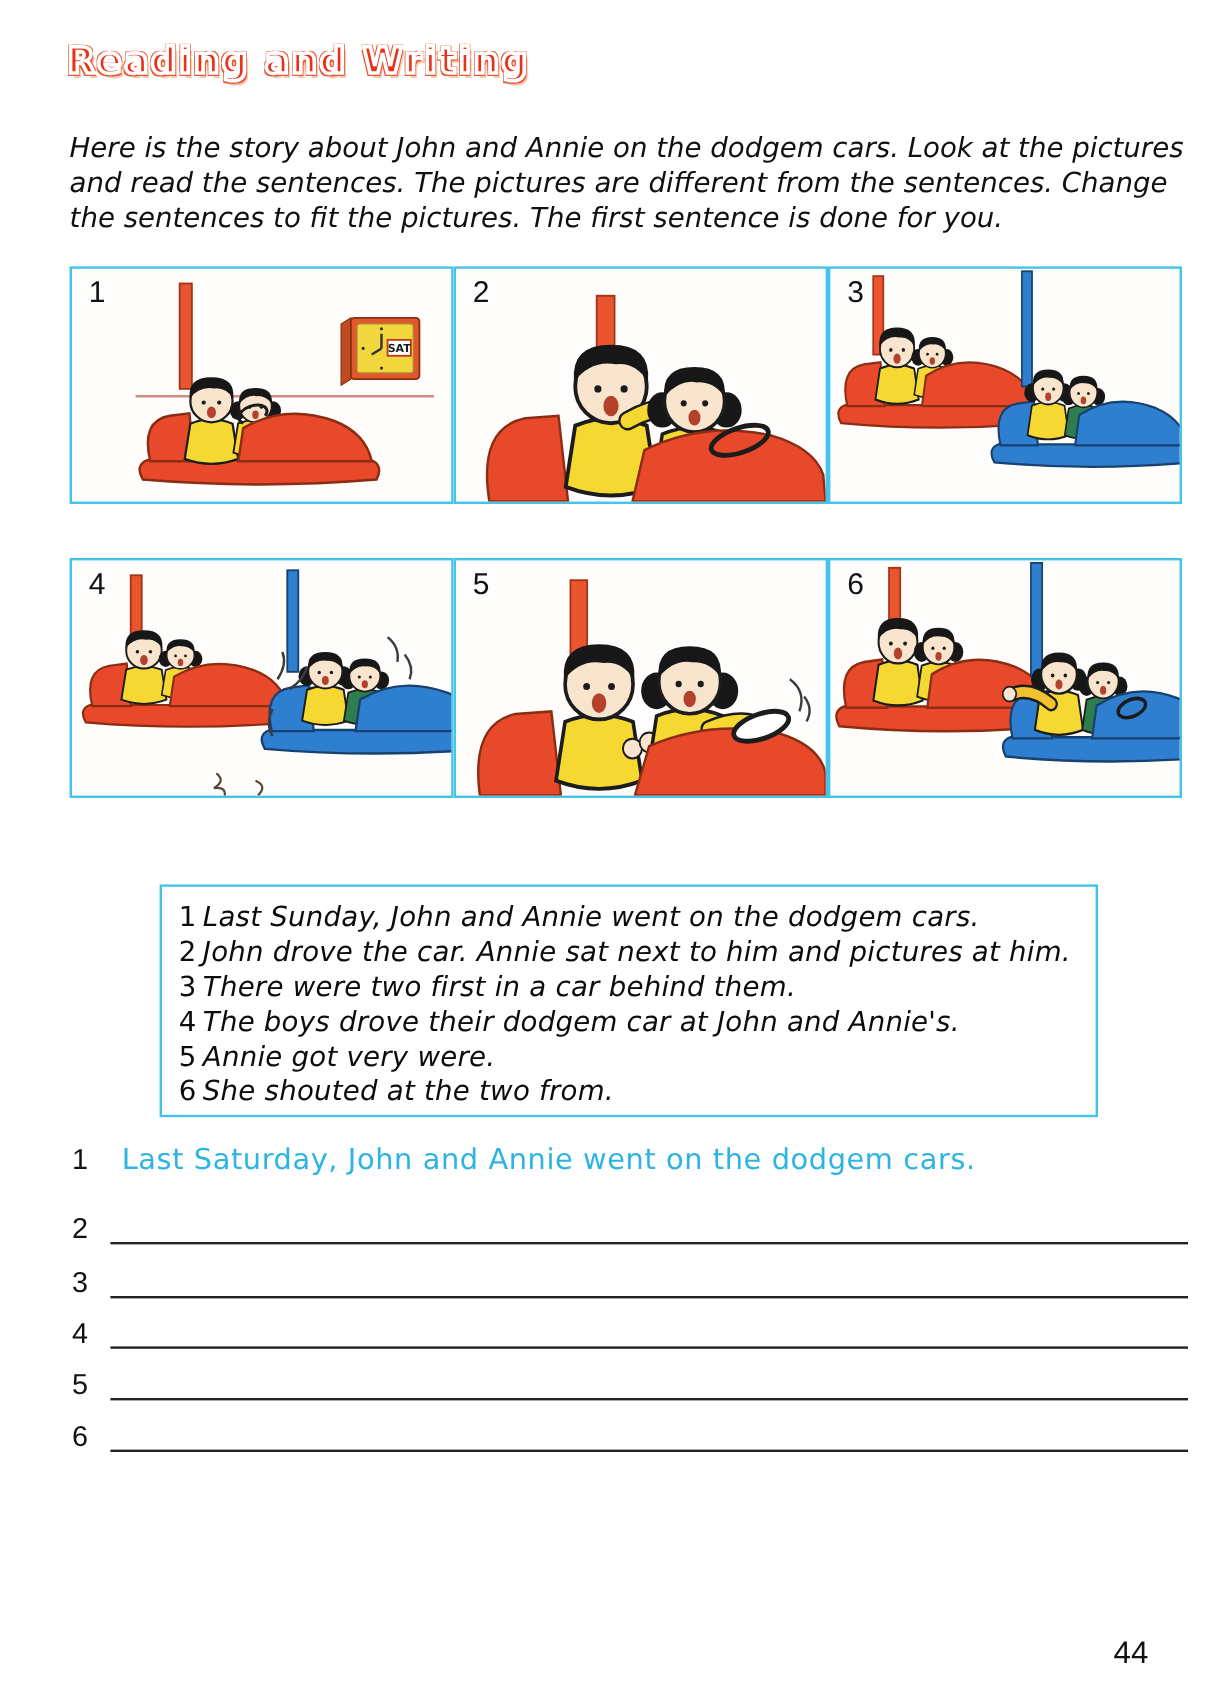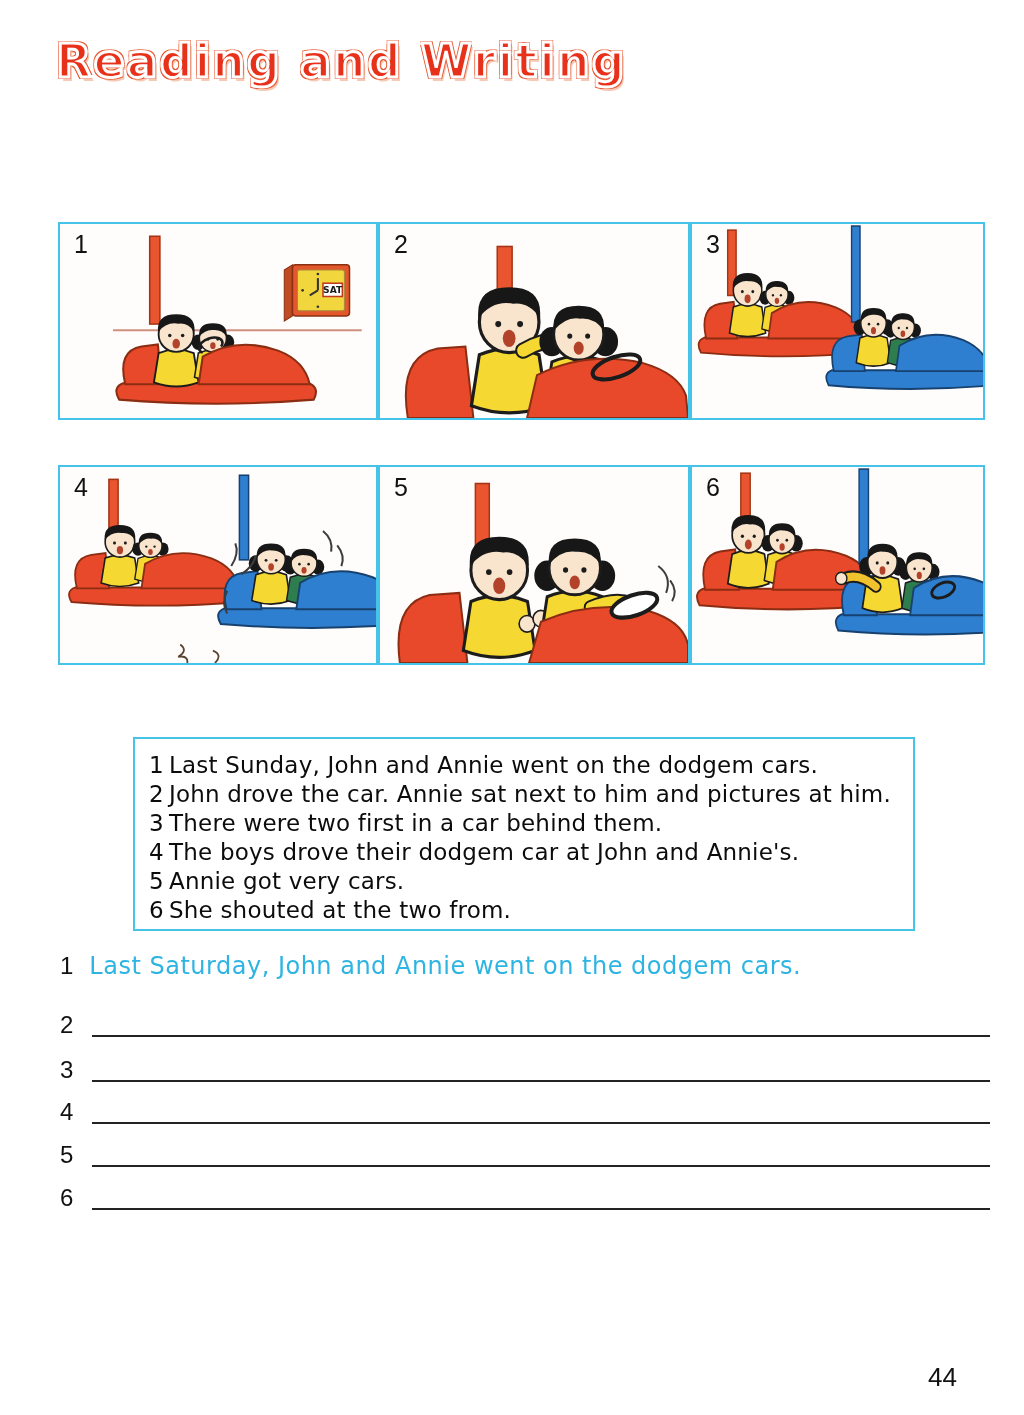--- a/index.html
+++ b/index.html
@@ -2,21 +2,21 @@
 <html><head>
 <meta charset="utf-8">
 <style>
   html,body{margin:0;padding:0;background:#ffffff;}
   .page{
     position:relative;width:1024px;height:1415px;background:#ffffff;
     font-family:"DejaVu Sans",sans-serif;color:#141414;overflow:hidden;
   }
   .title{
     position:absolute;left:56px;top:34px;
-    font-size:46px;font-weight:800;letter-spacing:2px;
+    font-size:30px;font-weight:800;letter-spacing:2px;
     color:#e8311a;
     -webkit-text-stroke:3px #ffffff;
     text-shadow:2px 2px 0 #e8552f,-2px 2px 0 #e8552f,2px -2px 0 #e8552f,-2px -2px 0 #e8552f,3px 4px 0 #f6c9b4;
   }
   .instructions{
     position:absolute;left:58px;top:110px;width:945px;
     font-size:23px;font-style:italic;line-height:29px;color:#101010;
   }
   .row{position:absolute;left:58px;display:flex;}
   .row1{top:222px;}
@@ -31,25 +31,25 @@
     position:absolute;left:14px;top:6px;font-size:25px;color:#111;
     font-family:"Liberation Sans",sans-serif;z-index:3;
   }
   .sentence-box{
     position:absolute;left:133px;top:737px;width:782px;height:194px;
     border:2px solid #45c3e8;box-sizing:border-box;background:#fff;
     padding:12px 10px 0 14px;
   }
   .sentence{display:flex;font-size:23px;line-height:29px;color:#0c0c0c;letter-spacing:0.2px;}
   .sentence .num{width:20px;flex:0 0 20px;text-align:left;}
-  .sentence .txt{flex:1;}
+  .sentence .txt{flex:1;font-style:italic;}
   .answer-row{position:absolute;left:60px;top:952px;display:flex;align-items:baseline;}
   .answer-row .num{font-size:24px;color:#111;font-family:"Liberation Sans",sans-serif;}
   .answer-row .ans{
-    margin-left:16px;font-size:24px;letter-spacing:0.5px;
+    margin-left:28px;font-size:24px;letter-spacing:0.5px;
     color:#2db4e2;font-weight:500;text-align:right;
   }
   .blank-row{position:absolute;left:58px;width:932px;height:26px;}
   .blank-row .num{position:absolute;left:2px;bottom:-2px;font-size:24px;color:#111;font-family:"Liberation Sans",sans-serif;}
   .blank-row .line{position:absolute;left:34px;bottom:0;width:898px;border-bottom:2px solid #232323;}
   .page-num{position:absolute;left:928px;top:1362px;font-size:26px;color:#111;font-family:"Liberation Sans",sans-serif;}
 </style>
 </head>
 <body>
 
@@ -89,20 +89,21 @@
         <path d="M12,61 Q4,28 28,24 L44,22 L48,61 Z" fill="var(--car,#e8492a)" stroke="var(--edge,#8a2d12)" stroke-width="2"></path>
       </g>
       <g id="d-car-hood-r">
         <path d="M84,61 L88,34 Q122,14 162,28 Q188,38 193,61 Z" fill="var(--car,#e8492a)" stroke="var(--edge,#8a2d12)" stroke-width="2"></path>
       </g>
     </defs>
   </svg>
 
   <div class="title">Reading and Writing</div>
 
+  <div class="instructions">Here is the story about John and Annie on the dodgem cars. Look at the pictures and read the sentences. The pictures are different from the sentences. Change the sentences to fit the pictures. The first sentence is done for you.</div>
 
   <div class="row row1">
 
     <div class="panel p-w1">
       <span class="panel-num">1</span>
       <svg class="scene" viewBox="0 0 310 190" preserveAspectRatio="none">
         <rect x="88" y="12" width="10" height="86" fill="#e8552f" stroke="#a33516" stroke-width="1.5"></rect>
         <line x1="52" y1="104" x2="296" y2="104" stroke="#cf8f7e" stroke-width="2"></line>
         <g transform="translate(228,40)">
           <path d="M-8,5 L0,0 L0,50 L-8,55 Z" fill="#c04a22" stroke="#8a3012" stroke-width="1"></path>
@@ -260,21 +261,21 @@
     <div class="sentence">
       <span class="num">3</span>
       <span class="txt">There were two first in a car behind them.</span>
     </div>
     <div class="sentence">
       <span class="num">4</span>
       <span class="txt">The boys drove their dodgem car at John and Annie's.</span>
     </div>
     <div class="sentence">
       <span class="num">5</span>
-      <span class="txt">Annie got very cars.</span>
+      <span class="txt">Annie got very were.</span>
     </div>
     <div class="sentence">
       <span class="num">6</span>
       <span class="txt">She shouted at the two from.</span>
     </div>
   </div>
 
   <div class="answer-row">
     <span class="num">1</span>
     <span class="ans">Last Saturday, John and Annie went on the dodgem cars.</span>

